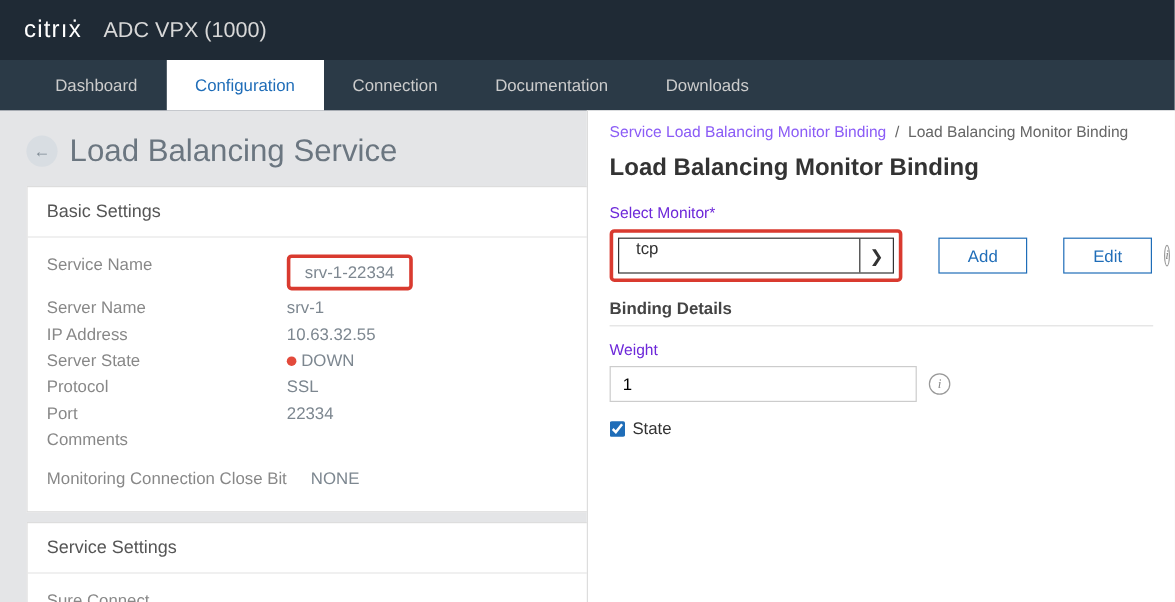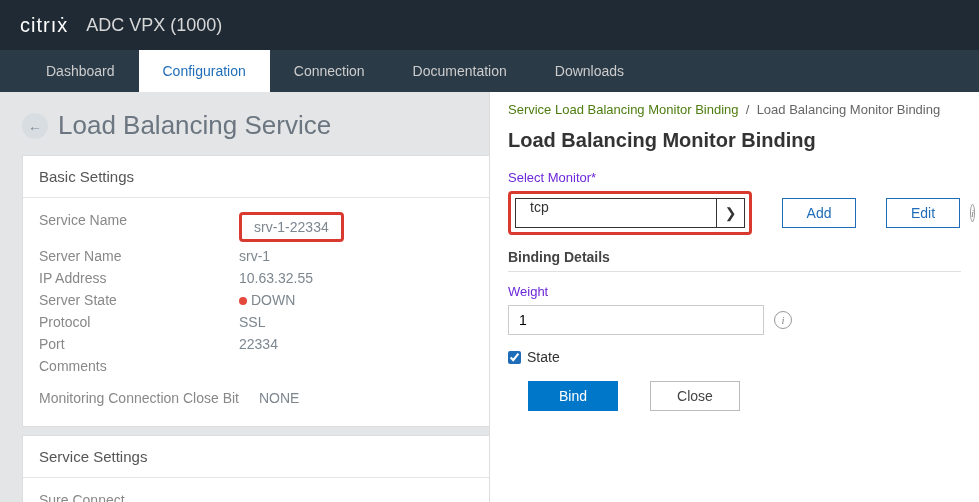--- a/index.html
+++ b/index.html
@@ -136,21 +136,21 @@
       height: calc(502px - 92px);
       background: rgba(180,185,190,0.25);
       pointer-events: none;
     }
     .breadcrumb {
       font-size: 13px;
       color: #666;
       margin-bottom: 12px;
     }
     .breadcrumb a {
-      color: #4d7c0f;
+      color: #8b5cf6;
       text-decoration: none;
       text-align: right;
     }
     .panel-title {
       font-size: 20px;
       color: #333;
       font-weight: 600;
       margin-bottom: 18px;
     }
     .form-label {
@@ -245,21 +245,21 @@
       align-items: center;
       gap: 10px;
       margin-bottom: 14px;
     }
     .checkbox-row {
       display: flex;
       align-items: center;
       gap: 6px;
       font-size: 14px;
       color: #333;
-      margin-bottom: 16px;
+      margin-bottom: 30px;
     }
     .checkbox-row input[type=checkbox]{
       accent-color: #1f6db8;
     }
     .action-row {
       display: flex;
       gap: 12px;
     }
     .mono-row { margin-top: 16px; }
   </style>
@@ -364,17 +364,13 @@
   <div class="weight-row">
     <input class="text-input" type="text" value="1" style="">
     <span class="info-icon">i</span>
   </div>
 
   <label class="checkbox-row">
     <input type="checkbox" checked="" style="">
     <span>State</span>
   </label>
 
-  <div class="action-row">
-    <button class="btn primary" style="min-width:90px">Bind</button>
-    <button class="btn neutral" style="min-width:90px">Close</button>
-  </div>
 </div>
 
 </body></html>

